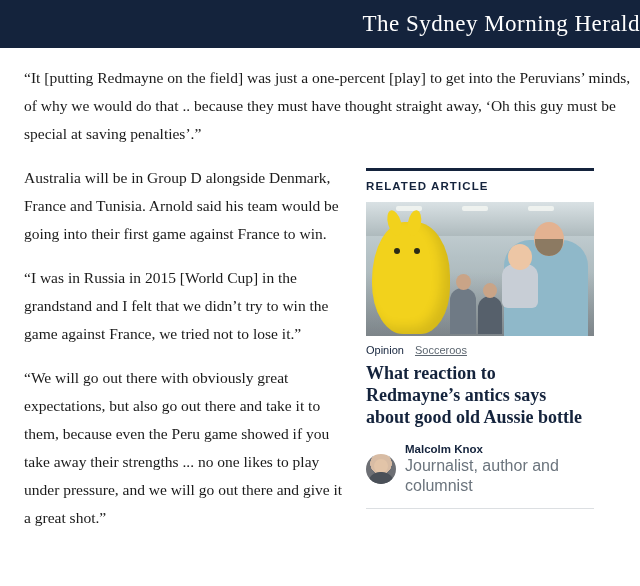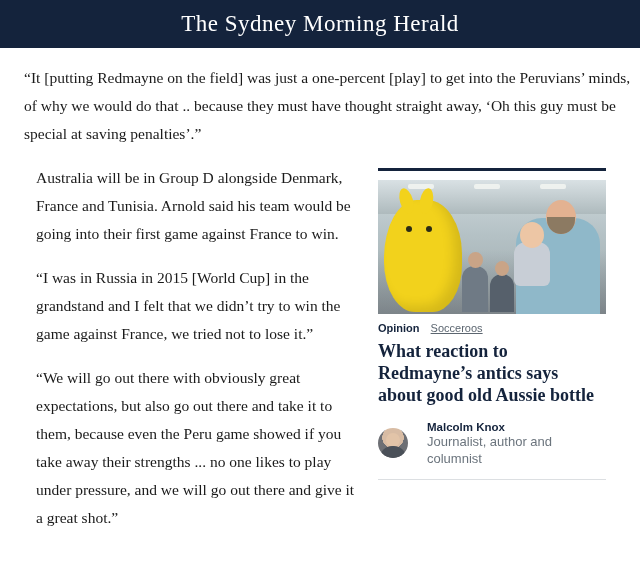--- a/index.html
+++ b/index.html
@@ -15,21 +15,21 @@
     width: 640px;
     height: 586px;
     background: #ffffff;
   }
   
   .masthead {
     height: 48px;
     background: #14233c;
     display: flex;
     align-items: center;
-    justify-content: center;
+    justify-content: flex-end;
   }
   .masthead-title {
     color: #ffffff;
     font-family: "Liberation Serif", serif;
     font-size: 23px;
     letter-spacing: 0.5px;
     font-weight: 400;
     white-space: nowrap;
   }
   
@@ -40,21 +40,20 @@
     font-family: "Liberation Serif", serif;
     font-size: 15.5px;
     line-height: 28px;
     color: #1a1a1a;
     margin: 0 0 16px 0;
   }
   .cols {
     display: flex;
     align-items: flex-start;
     gap: 22px;
-    margin-left: 12px;
   }
   .left-col {
     width: 320px;
     flex: 0 0 320px;
   }
   .right-col {
     width: 228px;
     flex: 0 0 228px;
     padding-top: 4px;
   }
@@ -137,34 +136,34 @@
   }
   .rel-thumb .bystander-head {
     position:absolute; background:#c9a487; border-radius:50%;
   }
   .rel-meta {
     margin-top: 8px;
     font-family: "Liberation Sans", sans-serif;
     font-size: 11px;
     color: #5c6670;
   }
-  .rel-meta .opinion { color:#14233c; font-weight:bold; }
+  .rel-meta .opinion { color:#14233c; font-weight:normal; }
   .rel-meta .topic { color:#5c6670; margin-left: 8px; text-decoration: underline; }
   .rel-headline {
     margin-top: 6px;
     font-family: "Liberation Serif", serif;
     font-size: 18px;
     font-weight: bold;
     line-height: 22px;
     color: #14233c;
   }
   .byline {
     display: flex;
     align-items: center;
-    gap: 19px;
+    gap: 9px;
     margin-top: 14px;
     padding-bottom: 12px;
     border-bottom: 1px solid #dcdfe2;
   }
   .avatar {
     width: 30px; height: 30px; border-radius: 50%;
     background: radial-gradient(circle at 50% 32%, #d8bca4 0 42%, #6d6f74 43% 100%);
     flex: 0 0 30px;
     overflow: hidden;
     position: relative;
@@ -179,21 +178,21 @@
   }
   .byline-text { line-height: 1.25; }
   .byline-name {
     font-family: "Liberation Sans", sans-serif;
     font-size: 11.5px;
     font-weight: bold;
     color: #14233c;
   }
   .byline-role {
     font-family: "Liberation Sans", sans-serif;
-    font-size: 13px;
+    font-size: 16px;
     color: #6b747d;
   }
 </style>
 </head>
 <body>
 
 <div id="page">
 
   <div class="masthead">
     <div class="masthead-title">The Sydney Morning Herald</div>
@@ -206,20 +205,21 @@
     <div class="cols">
 
       <div class="left-col">
         <p class="para">Australia will be in Group D alongside Denmark, France and Tunisia. Arnold said his team would be going into their first game against France to win.</p>
         <p class="para">“I was in Russia in 2015 [World Cup] in the grandstand and I felt that we didn’t try to win the game against France, we tried not to lose it.”</p>
         <p class="para">“We will go out there with obviously great expectations, but also go out there and take it to them, because even the Peru game showed if you take away their strengths ... no one likes to play under pressure, and we will go out there and give it a great shot.”</p>
       </div>
 
       <div class="right-col">
         <div class="rel-rule"></div>
+        <div class="rel-label">RELATED ARTICLE</div>
 
         <div class="rel-thumb">
           <div class="sky"></div>
           <div class="ceiling"></div>
           <div class="mall-light" style="left:30px"></div>
           <div class="mall-light" style="left:96px"></div>
           <div class="mall-light" style="left:162px"></div>
 
           <div class="crowd"></div>
 

